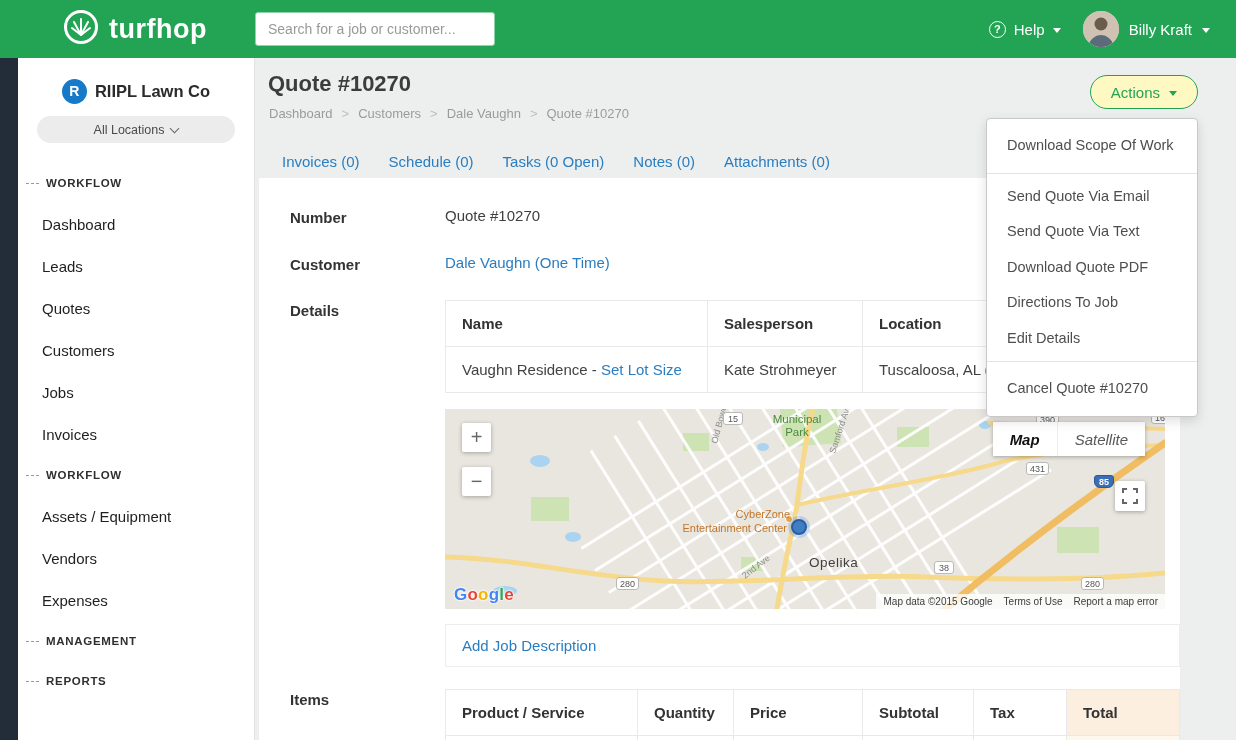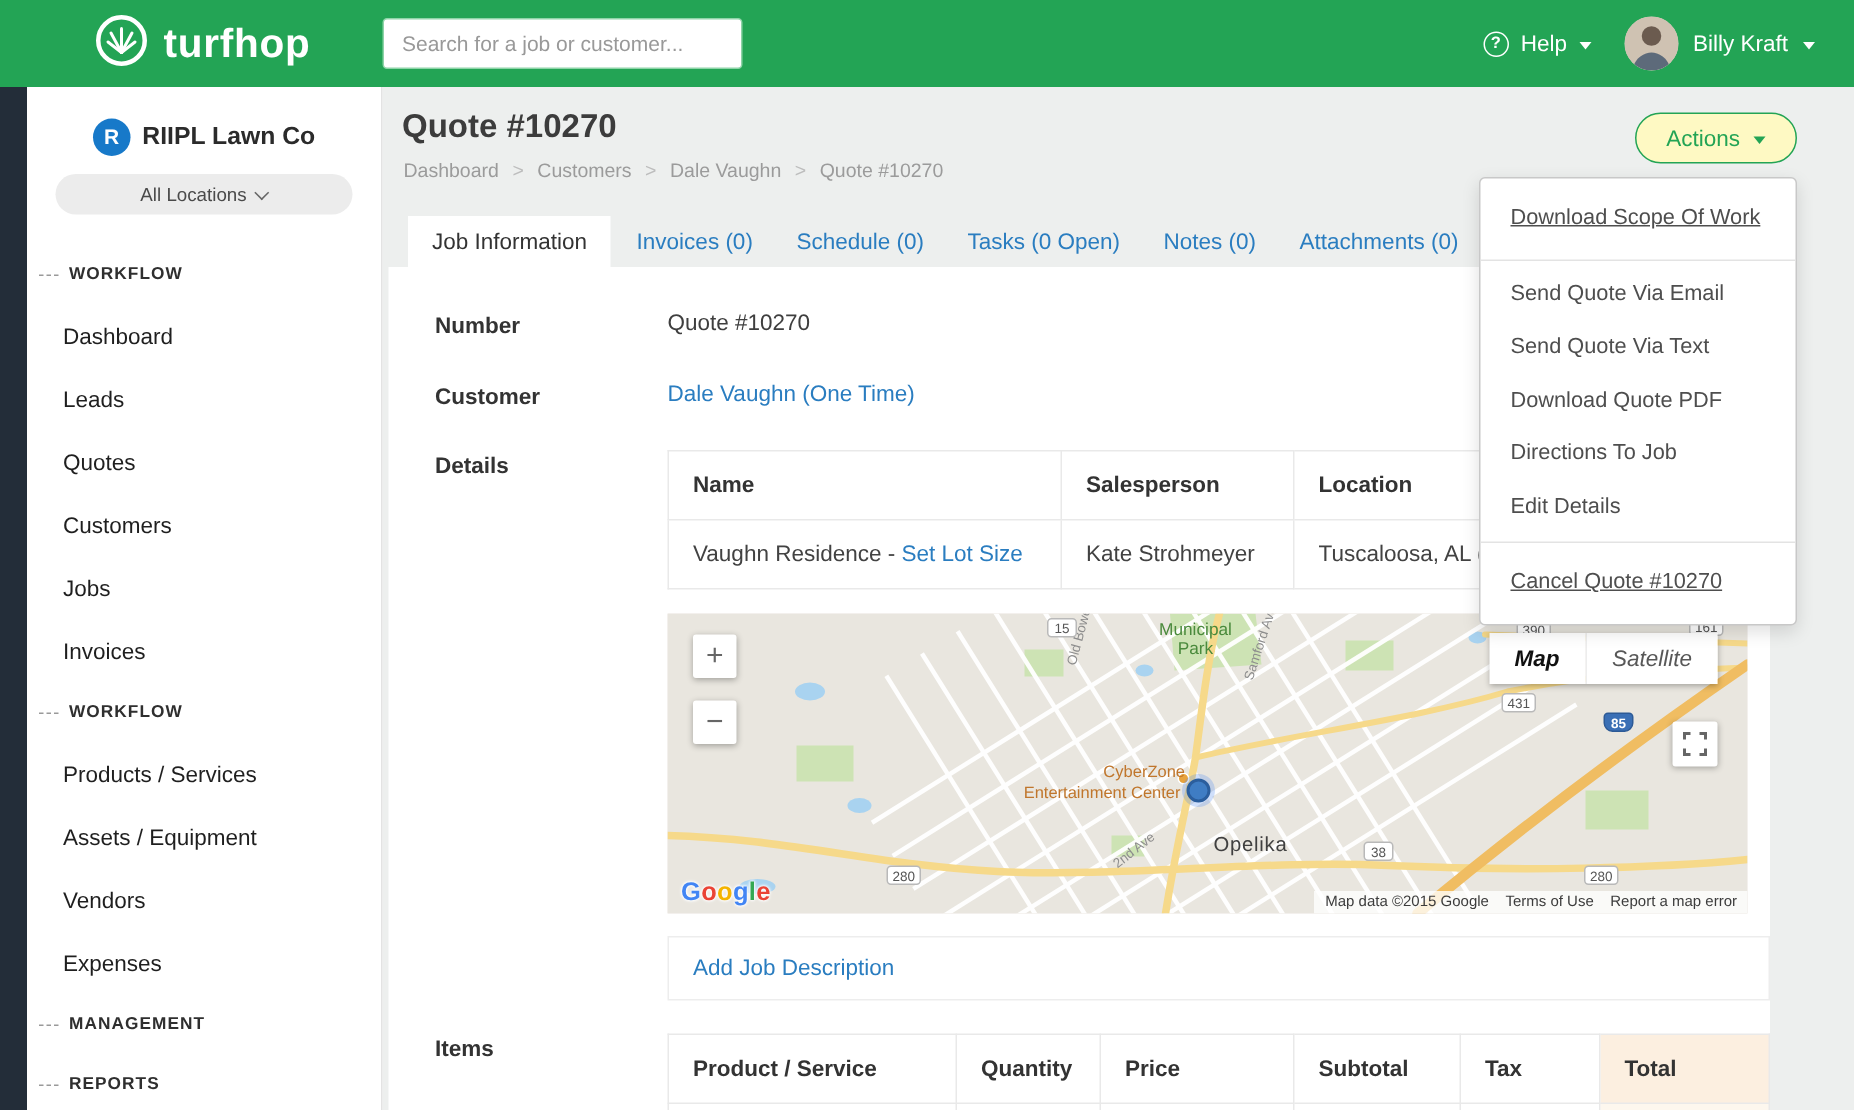--- a/index.html
+++ b/index.html
@@ -62,21 +62,21 @@
   .crumb { cursor:pointer; }
 
   .actions-btn { position:absolute; top:17px; right:38px; height:34px; padding:0 20px;
     display:flex; align-items:center; gap:9px; border:1px solid #23a455; border-radius:17px;
     color:#23a455; font-size:15px; background:#fef9c3; cursor:pointer; z-index:70; }
 
   .dropdown { position:absolute; top:60px; right:38px; width:212px; background:#fff;
     border:1px solid #c8c8c8; border-radius:4px; box-shadow:0 4px 12px rgba(0,0,0,.13);
     z-index:60; padding:5px 0; }
   .dd-item { padding:8px 20px; font-size:14.5px; color:#4e4e4e; cursor:pointer; line-height:1.35; }
-  .dd-item.roomy { padding:12px 20px;text-decoration:underline; }
+  .dd-item.roomy { padding:12px 20px; }
   .dd-sep { height:1px; background:#e3e3e3; margin:5px 0; }
 
   .tabs { position:absolute; left:17px; top:86px; height:34px; display:flex; align-items:stretch; }
   .tab { display:flex; align-items:center; padding:0 10px; margin-right:9px;
     font-size:15px; color:#2a7dc0; cursor:pointer; white-space:nowrap; }
   .tab.active { background:#fff; color:#333; padding:0 16px; margin-right:7px; }
 
   .card { position:absolute; left:4px; top:120px; width:921px; height:700px; background:#fff; }
   .row { display:flex; padding-left:31px; }
   .row-label { width:155px; flex:none; font-size:15px; font-weight:700; color:#333; padding-top:2px; }
@@ -113,21 +113,21 @@
     cursor:pointer; z-index:5; border-radius:2px; }
   .google-logo { position:absolute; left:9px; bottom:4px; z-index:5; font-size:17px; font-weight:700;
     letter-spacing:.2px; cursor:pointer;
     text-shadow:0 0 2px #fff,0 0 2px #fff,0 0 3px #fff; }
   .gl-b { color:#4285F4; } .gl-r { color:#EA4335; } .gl-y { color:#F4B400; } .gl-g { color:#34A853; }
   .map-attrib { position:absolute; right:0; bottom:0; height:15px; background:rgba(255,255,255,.78);
     display:flex; align-items:center; gap:11px; font-size:10px; color:#3c3c3c; padding:0 7px; z-index:5; }
   .map-attrib .attrib-link { cursor:pointer; color:#3c3c3c; }
   .shield { position:absolute; min-width:20px; height:13px; padding:3px 3px; background:#fff;
     border:1px solid #b9b9b9; border-radius:3px; font-size:9px; color:#555;
-    display:flex; align-items:center; justify-content:center; z-index:3; }
+    display:flex; align-items:center; justify-content:center; z-index:3;margin-left:25px; }
   .shield.interstate { background:#3a6fb5; border-color:#2d5a96; color:#fff; font-weight:700; border-radius:3px 3px 6px 6px; }
 
   .add-desc-box { margin-top:15px; border:1px solid #ededed; padding:12px 16px; font-size:15px; }
 </style>
 </head>
 <body>
 
 <div class="topbar">
   <div class="logo-wrap">
     <span>
@@ -183,21 +183,20 @@
     <div class="nav-item">Dashboard</div>
     <div class="nav-item">Leads</div>
     <div class="nav-item">Quotes</div>
     <div class="nav-item">Customers</div>
     <div class="nav-item">Jobs</div>
     <div class="nav-item">Invoices</div>
     <div class="nav-header">
       <span class="dash"></span>
       <span>WORKFLOW</span>
     </div>
-    <div class="nav-item">Products / Services</div>
     <div class="nav-item">Assets / Equipment</div>
     <div class="nav-item">Vendors</div>
     <div class="nav-item">Expenses</div>
     <div class="nav-header">
       <span class="dash"></span>
       <span>MANAGEMENT</span>
     </div>
     <div class="nav-header">
       <span class="dash"></span>
       <span>REPORTS</span>
@@ -228,21 +227,20 @@
     <div class="dd-item">Send Quote Via Email</div>
     <div class="dd-item">Send Quote Via Text</div>
     <div class="dd-item">Download Quote PDF</div>
     <div class="dd-item">Directions To Job</div>
     <div class="dd-item">Edit Details</div>
     <div class="dd-sep"></div>
     <div class="dd-item roomy">Cancel Quote #10270</div>
   </div>
 
   <div class="tabs">
-    <div class="tab active">Job Information</div>
     <div class="tab">Invoices (0)</div>
     <div class="tab">Schedule (0)</div>
     <div class="tab">Tasks (0 Open)</div>
     <div class="tab">Notes (0)</div>
     <div class="tab">Attachments (0)</div>
   </div>
 
   <div class="card">
 
     <div class="row row-number">

